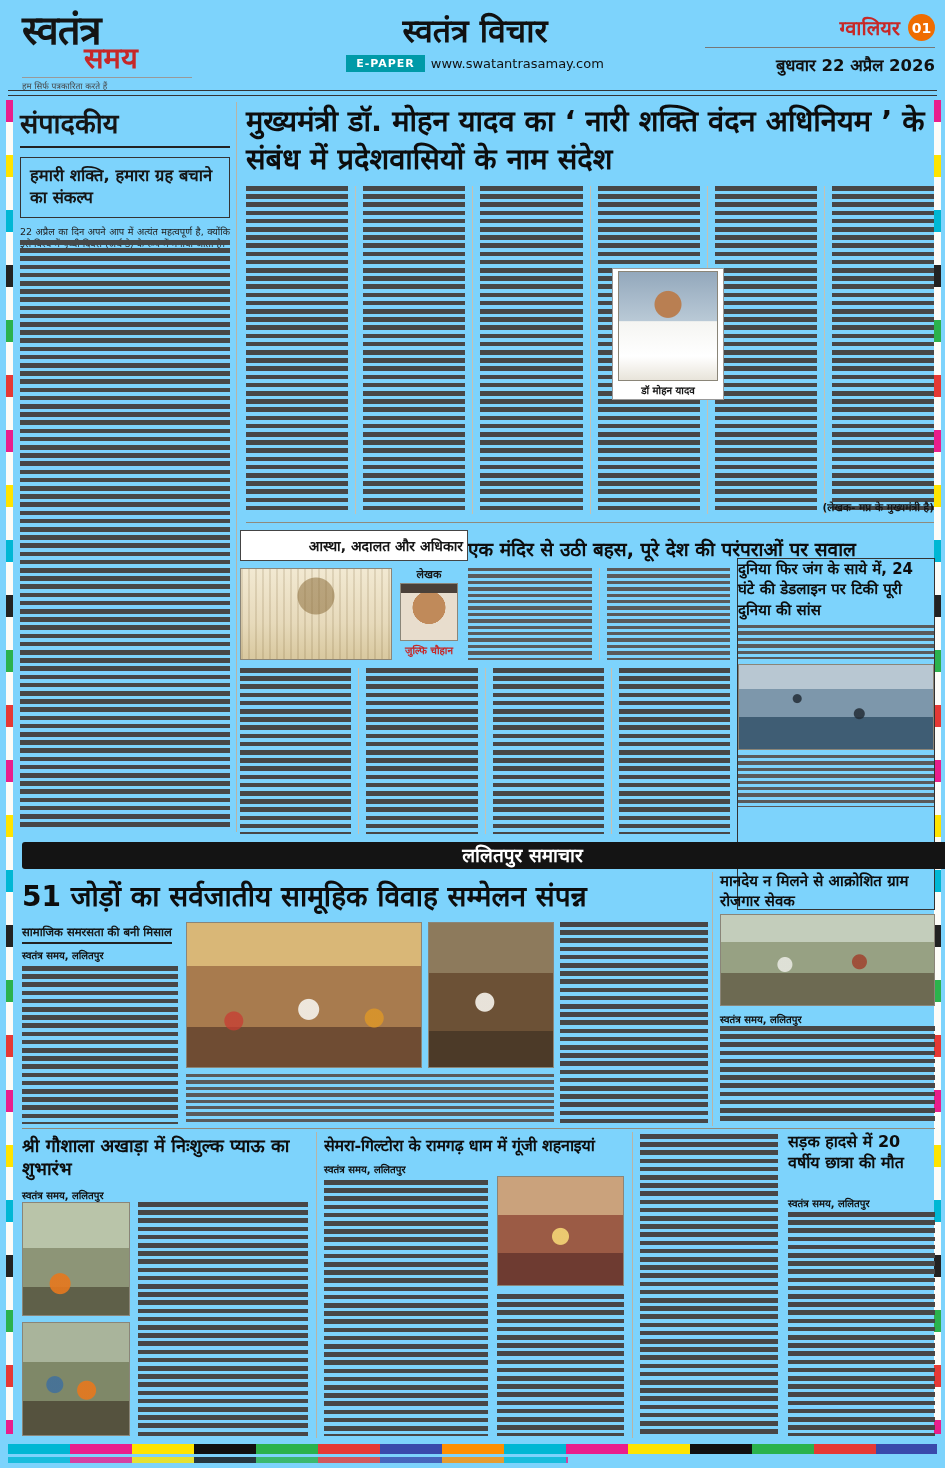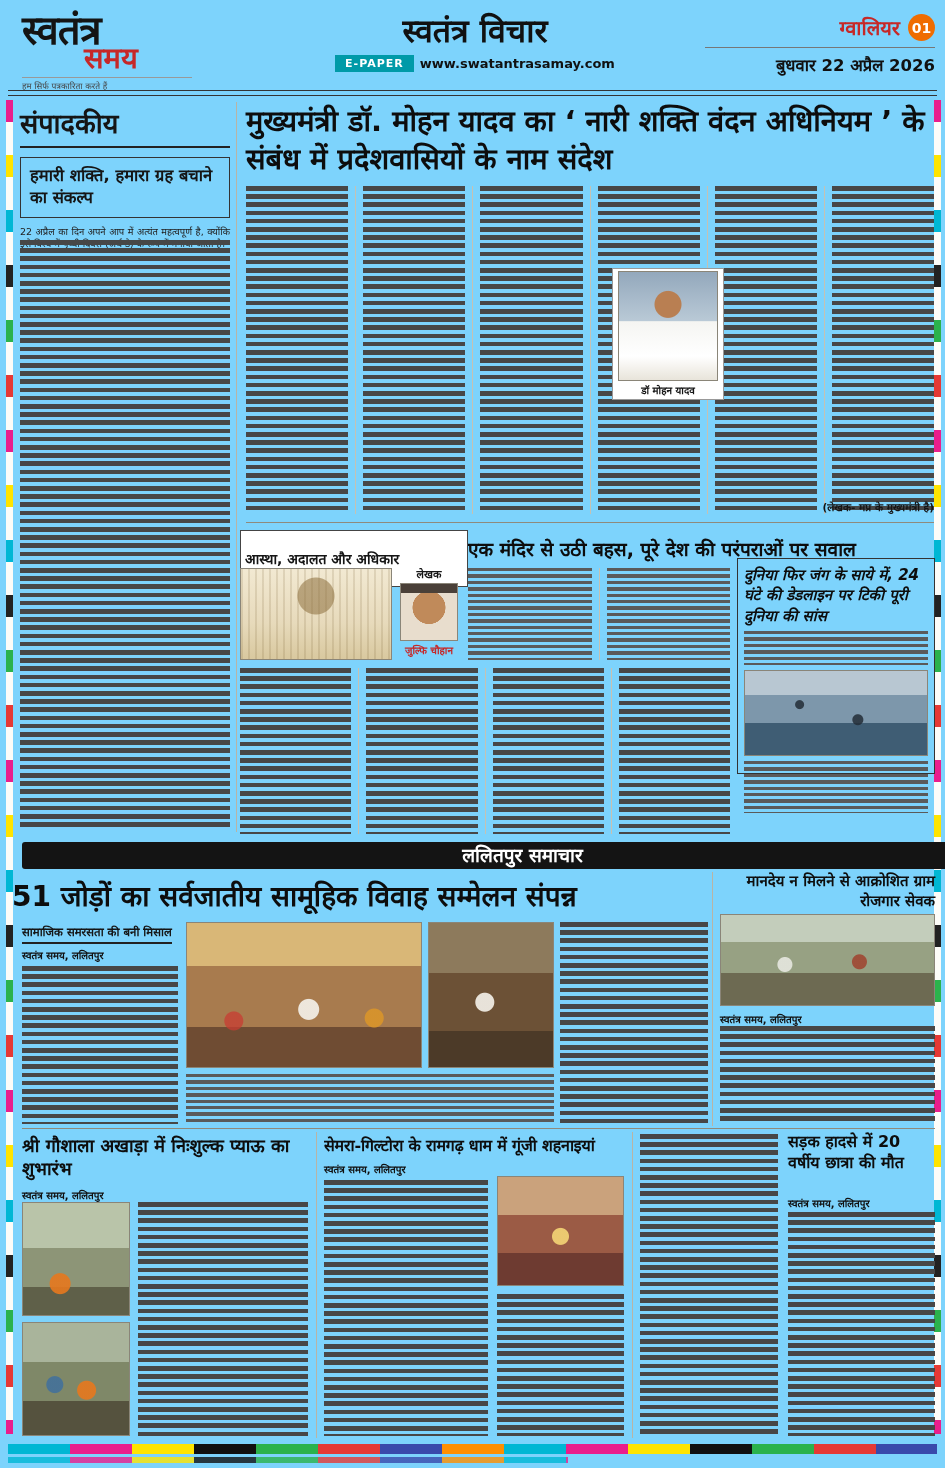--- a/index.html
+++ b/index.html
@@ -7,21 +7,21 @@
   #page{position:relative;width:945px;height:1468px;background:#7dd3fc;margin:0 auto;overflow:hidden;color:#151515;}
   .abs{position:absolute;}
 
   
   .logo-top{font-size:40px;font-weight:800;letter-spacing:-1px;color:#141414;line-height:1;}
   .logo-bottom{font-size:29px;font-weight:800;color:#c62828;line-height:1;margin:-6px 0 0 62px;}
   .tagline{font-size:8.5px;color:#444;margin-top:4px;border-top:1px solid #999;padding-top:2px;width:170px;}
   .masthead{font-size:32px;font-weight:800;color:#111;text-align:center;line-height:1.1;}
   .epaper-row{display:flex;align-items:center;justify-content:center;gap:6px;margin-top:6px;}
   .epaper-badge{background:#009aa8;color:#fff;font-size:11px;font-weight:700;padding:2px 10px;letter-spacing:1px;}
-  .website{font-size:13px;font-weight:700;color:#111;}
+  .website{font-size:13px;font-weight:400;color:#111;}
   .city{font-size:20px;font-weight:800;color:#c62828;}
   .pageno{width:27px;height:27px;border-radius:50%;background:#ef6c00;color:#fff;font-size:14px;font-weight:800;display:flex;align-items:center;justify-content:center;}
   .date{font-size:16.5px;font-weight:800;color:#111;text-align:right;margin-top:6px;border-top:1px solid #777;padding-top:5px;}
 
   .ed-title{font-size:27px;font-weight:800;border-bottom:2.5px solid #222;padding-bottom:5px;}
   .ed-headbox{border:1.5px solid #333;padding:7px 9px;font-size:16.5px;font-weight:800;line-height:1.35;margin-top:9px;}
   .body-sm{font-size:9.5px;line-height:1.3;text-align:justify;color:#222;}
 
   .h-main{font-size:29px;font-weight:800;line-height:1.32;color:#0d0d0d;}
   .h-faith{font-size:19px;font-weight:800;white-space:nowrap;color:#0d0d0d;}
@@ -133,21 +133,21 @@
 
   <div class="abs" style="left:612px;top:268px;width:106px;background:#fff;padding:2px;border:1px solid #999;">
     <div class="photo ph-cm" style="width:100px;height:110px;margin:0 auto;"></div>
     <div class="caption" style="margin-top:2px;">डॉ मोहन यादव</div>
   </div>
 
   <div class="abs note" style="left:700px;top:500px;width:234px;">(लेखक- मप्र के मुख्यमंत्री है)</div>
 
   <div class="abs hrule" style="left:246px;top:522px;width:688px;"></div>
 
-  <div class="abs" style="left:240px;top:530px;width:218px;border:1.5px solid #444;background:#fff;padding:18px 4px;text-align:left;font-size:14px;font-weight:800;">आस्था, अदालत और अधिकार</div>
+  <div class="abs" style="left:240px;top:530px;width:218px;border:1.5px solid #444;background:#fff;padding:5px 4px;text-align:right;font-size:14px;font-weight:800;">आस्था, अदालत और अधिकार</div>
 
   <div class="abs photo ph-temple" style="left:240px;top:568px;width:152px;height:92px;"></div>
 
   <div class="abs h-faith" style="left:468px;top:536px;width:466px;overflow:hidden;">एक मंदिर से उठी बहस, पूरे देश की परंपराओं पर सवाल</div>
 
   <div class="abs" style="left:398px;top:566px;width:62px;text-align:center;">
     <div style="font-size:11px;font-weight:800;">लेखक</div>
     <div class="photo ph-author" style="width:58px;height:58px;margin:2px auto;"></div>
     <div style="font-size:10px;font-weight:800;color:#c62828;">जुल्फि चौहान</div>
   </div>
@@ -173,45 +173,45 @@
         </div>
       <div class="c">
           <div class="ft"></div>
         </div>
       <div class="c">
           <div class="ft"></div>
         </div>
     </div>
   </div>
 
-  <div class="abs" style="left:737px;top:558px;width:198px;height:216px;border:1.5px solid #333;box-sizing:border-box;padding:6px;font-style:italic;">
+  <div class="abs" style="left:737px;top:558px;width:198px;height:352px;border:1.5px solid #333;box-sizing:border-box;">
     <div class="h-world">दुनिया फिर जंग के साये में, 24 घंटे की डेडलाइन पर टिकी पूरी दुनिया की सांस</div>
     <div class="ft-sm" style="height:34px;margin-top:5px;"></div>
     <div class="photo ph-war" style="width:100%;height:86px;margin-top:5px;"></div>
     <div class="ft-sm" style="height:52px;margin-top:5px;"></div>
   </div>
 
   <div class="abs banner" style="left:22px;top:842px;width:913px;height:27px;">ललितपुर समाचार</div>
 
-  <div class="abs h-wed" style="left:12px;top:876px;width:688px;overflow:hidden;">51 जोड़ों का सर्वजातीय सामूहिक विवाह सम्मेलन संपन्न</div>
+  <div class="abs h-wed" style="left:22px;top:876px;width:688px;overflow:hidden;">51 जोड़ों का सर्वजातीय सामूहिक विवाह सम्मेलन संपन्न</div>
 
   <div class="abs" style="left:22px;top:924px;font-size:11.5px;font-weight:800;border-bottom:2px solid #222;padding-bottom:3px;">सामाजिक समरसता की बनी मिसाल</div>
   <div class="abs byline" style="left:22px;top:948px;">स्वतंत्र समय, ललितपुर</div>
 
   <div class="abs ft" style="left:22px;top:966px;width:156px;height:158px;"></div>
 
   <div class="abs photo ph-wed1" style="left:186px;top:922px;width:236px;height:146px;"></div>
   <div class="abs photo ph-wed2" style="left:428px;top:922px;width:126px;height:146px;"></div>
 
   <div class="abs ft-sm" style="left:186px;top:1074px;width:368px;height:50px;"></div>
   <div class="abs ft" style="left:560px;top:922px;width:148px;height:202px;"></div>
 
   <div class="abs vrule" style="left:712px;top:872px;height:254px;"></div>
 
-  <div class="abs h-sec" style="left:720px;top:872px;width:215px;font-size:15px;text-align:right;line-height:1.3;">मानदेय न मिलने से आक्रोशित ग्राम रोजगार सेवक</div>
+  <div class="abs h-sec" style="left:720px;top:872px;width:215px;font-size:15px;text-align:left;line-height:1.3;">मानदेय न मिलने से आक्रोशित ग्राम रोजगार सेवक</div>
   <div class="abs photo ph-rozgar" style="left:720px;top:914px;width:215px;height:92px;"></div>
   <div class="abs byline" style="left:720px;top:1012px;">स्वतंत्र समय, ललितपुर</div>
   <div class="abs ft" style="left:720px;top:1026px;width:215px;height:98px;"></div>
 
   <div class="abs hrule" style="left:22px;top:1128px;width:913px;"></div>
   <div class="abs vrule" style="left:316px;top:1132px;height:306px;"></div>
   <div class="abs vrule" style="left:632px;top:1132px;height:306px;"></div>
 
   <div class="abs h-sec" style="left:22px;top:1134px;width:286px;font-size:18px;line-height:1.3;">श्री गौशाला अखाड़ा में निःशुल्क प्याऊ का शुभारंभ</div>
   <div class="abs byline" style="left:22px;top:1188px;">स्वतंत्र समय, ललितपुर</div>

